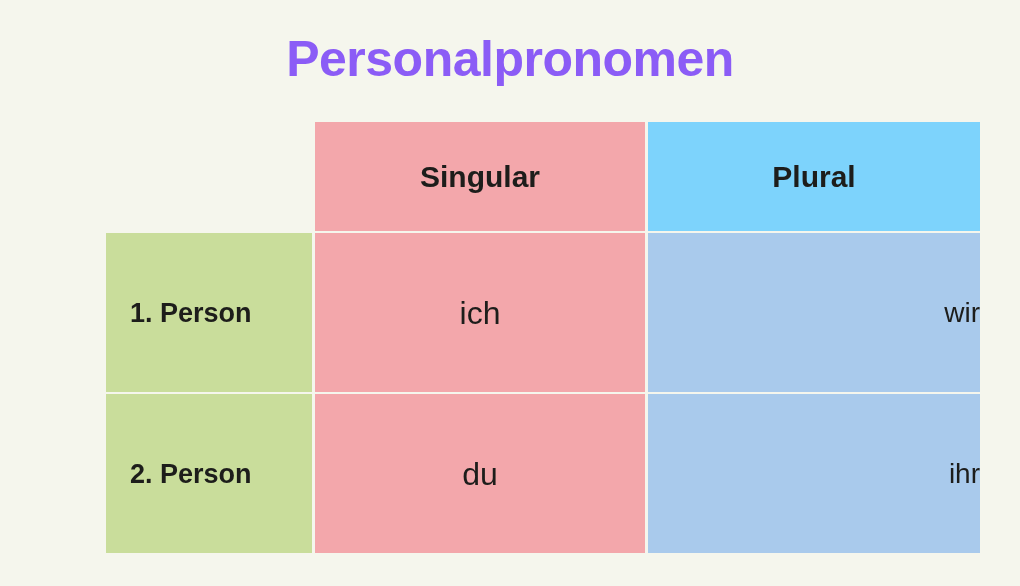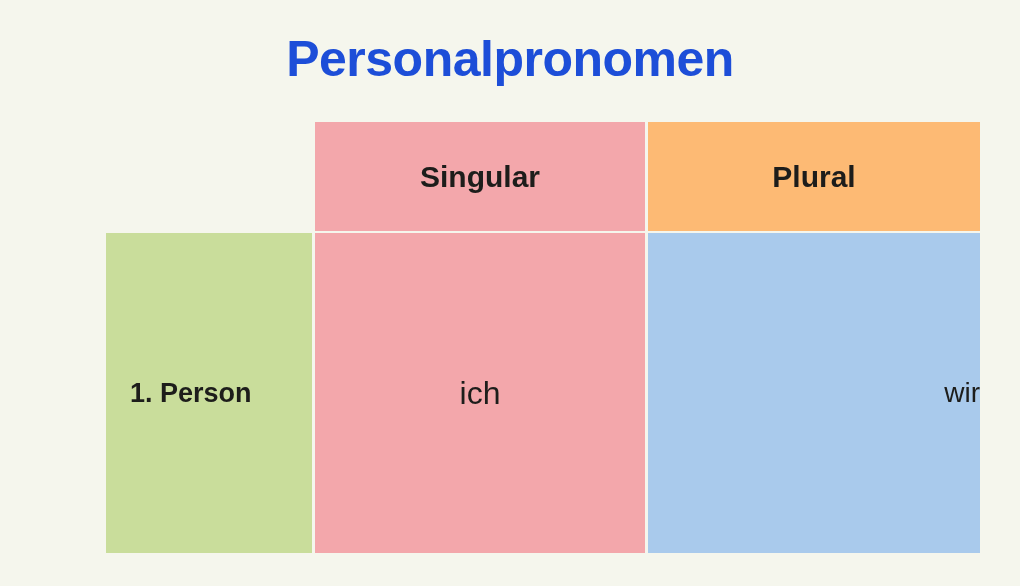--- a/index.html
+++ b/index.html
@@ -28,21 +28,21 @@
 
   .page-title {
     position: absolute;
     left: 0;
     top: 28px;
     width: 1020px;
     text-align: center;
     font-size: 50px;
     font-weight: bold;
     letter-spacing: -0.5px;
-    color: #1d4ed8;
+    color: #8b5cf6;
     line-height: 62px;
     white-space: nowrap;
   }
 
   .table-wrap {
     position: absolute;
     left: 73px;
     top: 122px;
     width: 874px;
     height: 431px;
@@ -77,21 +77,21 @@
     font-size: 30px;
   }
   .corner-cell {
     background: #f5f6ed;
   }
   .hdr-sing {
     background: #f3a7ab;
     border-right: 3px solid #f5f6ed;
   }
   .hdr-plur {
-    background: #fdba74;
+    background: #7dd3fc;
   }
 
   
   .body-row { height: 107px; border-radius: 9px; }
 
   .lbl-cell {
     background: #c9dd9b;
     font-weight: bold;
     font-size: 27px;
     text-align: left;
@@ -141,17 +141,22 @@
           <th class="cell hdr hdr-sing">Singular</th>
           <th class="cell hdr hdr-plur">Plural</th>
         </tr>
       </thead>
       <tbody>
         <tr class="body-row row-first">
           <th class="cell lbl-cell">1. Person</th>
           <td class="cell sing-cell">ich</td>
           <td class="cell plur-cell">wir</td>
         </tr>
+        <tr class="body-row">
+          <th class="cell lbl-cell">2. Person</th>
+          <td class="cell sing-cell">du</td>
+          <td class="cell plur-cell">ihr</td>
+        </tr>
       </tbody>
     </table>
   </div>
 
 </div>
 
 </body></html>

